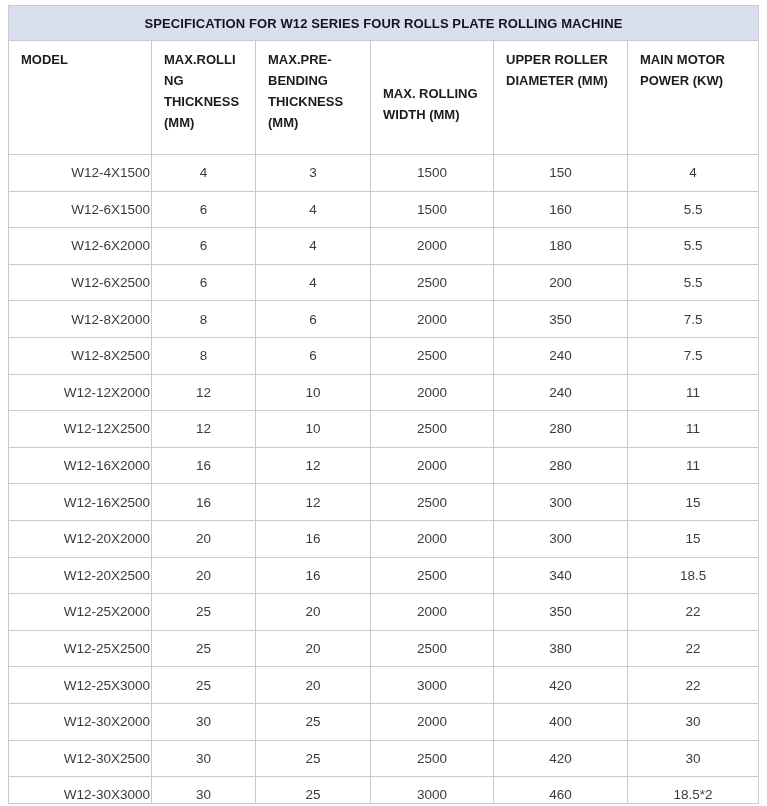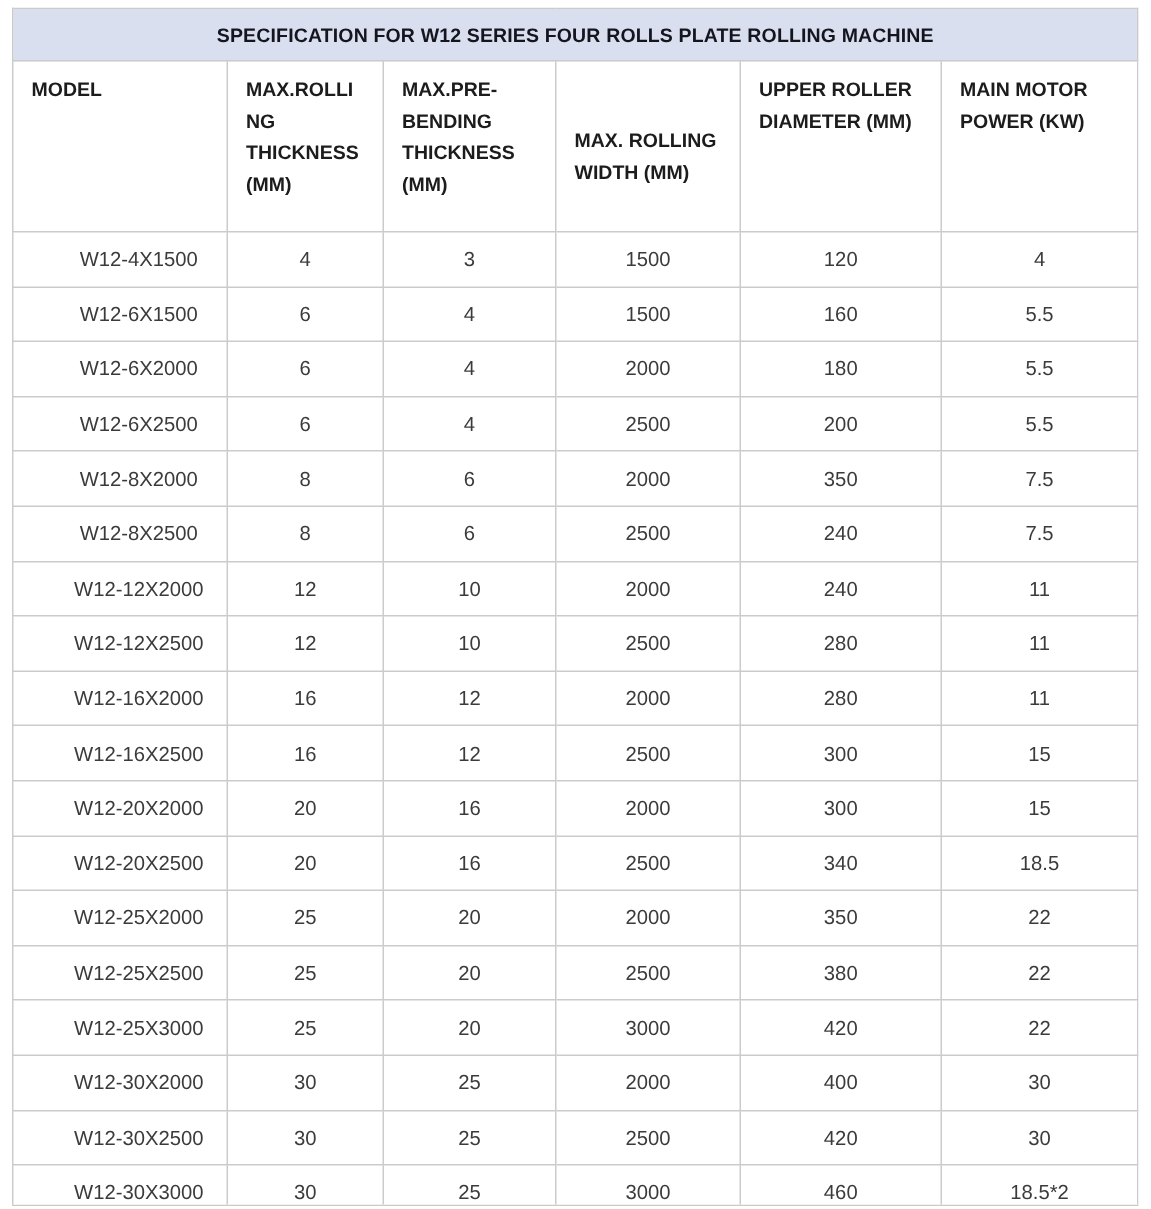--- a/index.html
+++ b/index.html
@@ -70,21 +70,21 @@
   }
   tbody td {
     height: 33.6px;
     font-size: 13.5px;
     color: #3b3b3b;
     text-align: center;
     vertical-align: middle;
     background: #ffffff;
   }
   tbody td.model-col {
-    text-align: center;
+    text-align: right;
     padding-left: 26px;
   }
 </style>
 </head>
 <body>
 
 <div class="page">
   <div class="table-clip">
     <table class="spec-table">
       <colgroup>
@@ -116,21 +116,21 @@
           <th>MAIN MOTOR
 POWER (KW)</th>
         </tr>
       </thead>
       <tbody id="rows">
           <tr>
             <td class="model-col">W12-4X1500</td>
             <td>4</td>
             <td>3</td>
             <td>1500</td>
-            <td>120</td>
+            <td>150</td>
             <td>4</td>
           </tr>
           <tr>
             <td class="model-col">W12-6X1500</td>
             <td>6</td>
             <td>4</td>
             <td>1500</td>
             <td>160</td>
             <td>5.5</td>
           </tr>

